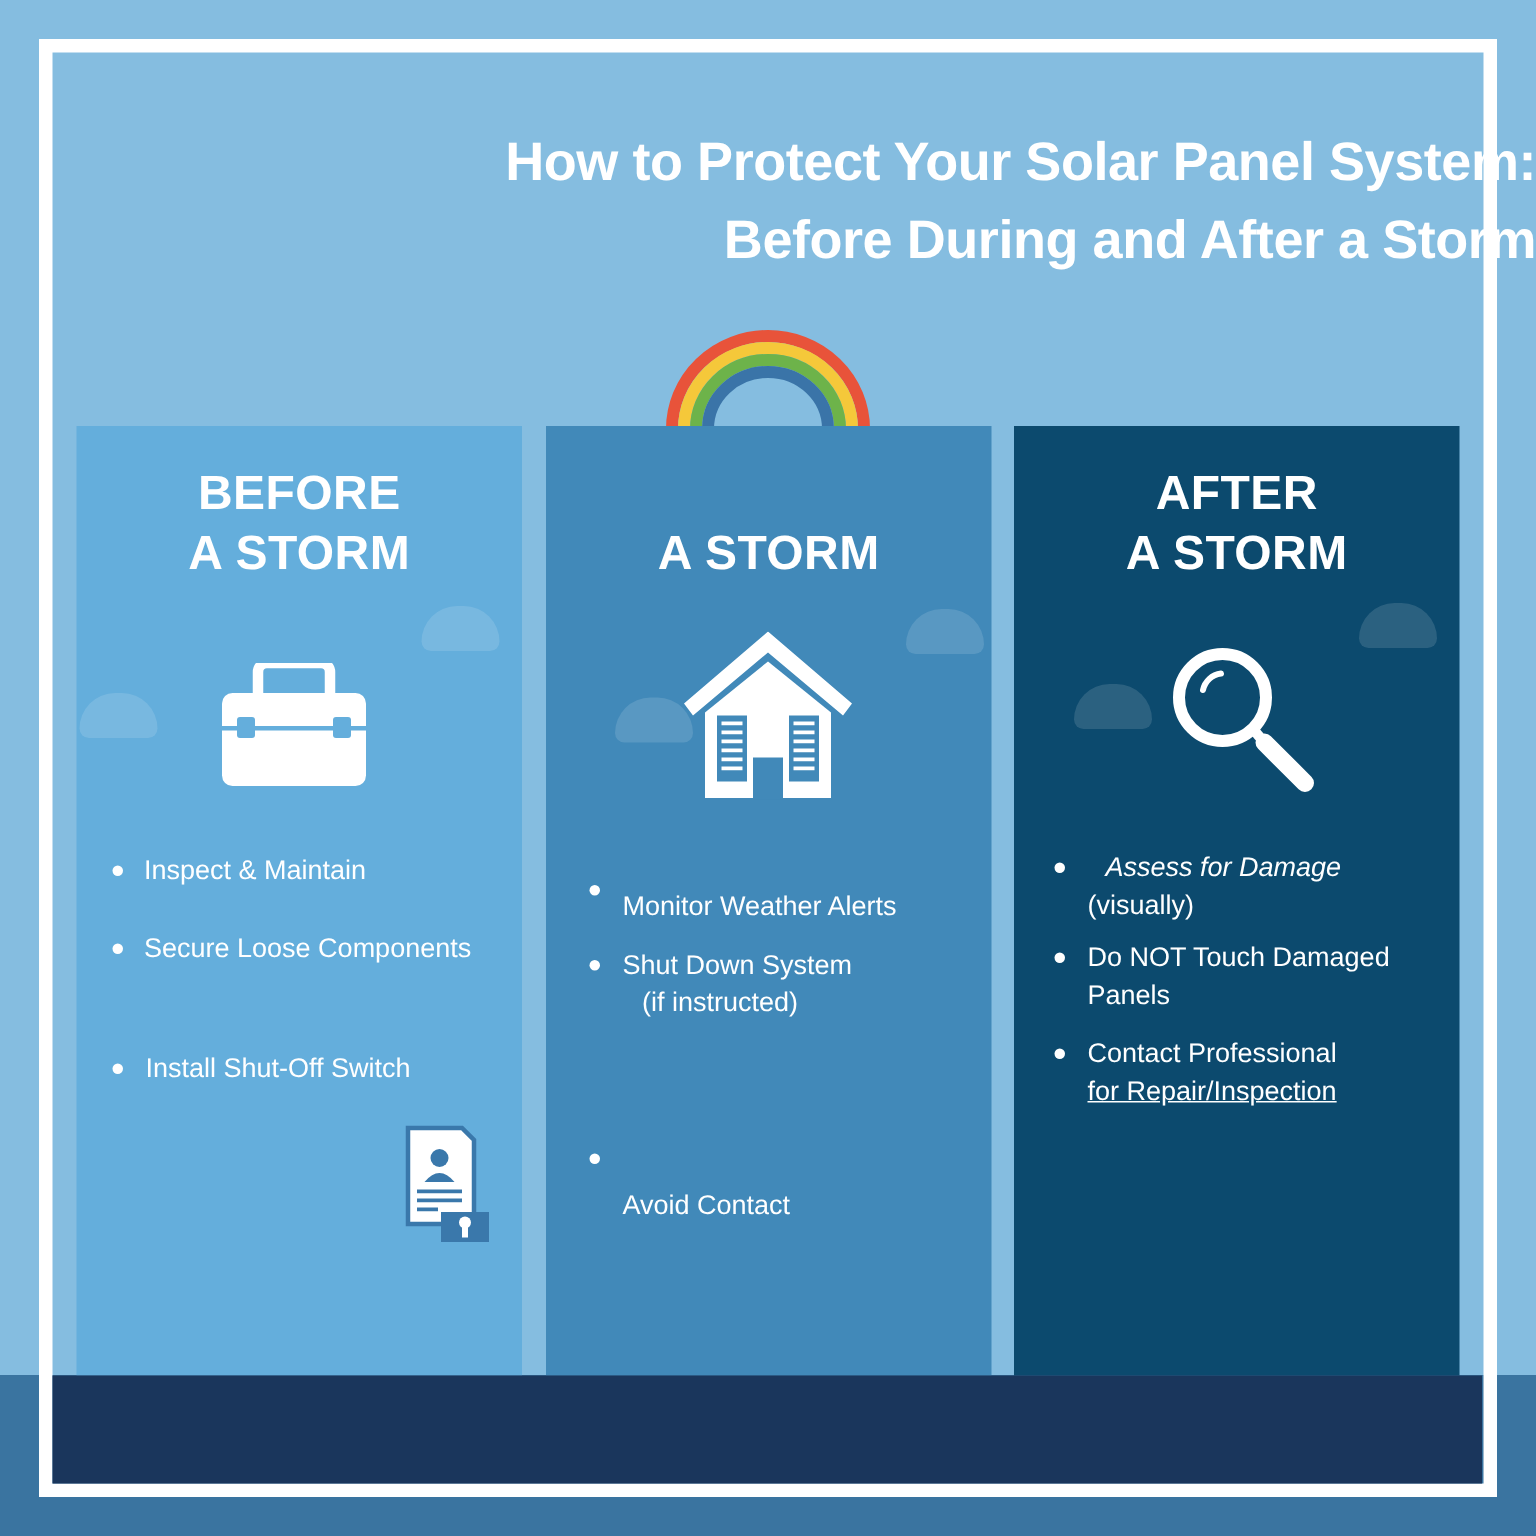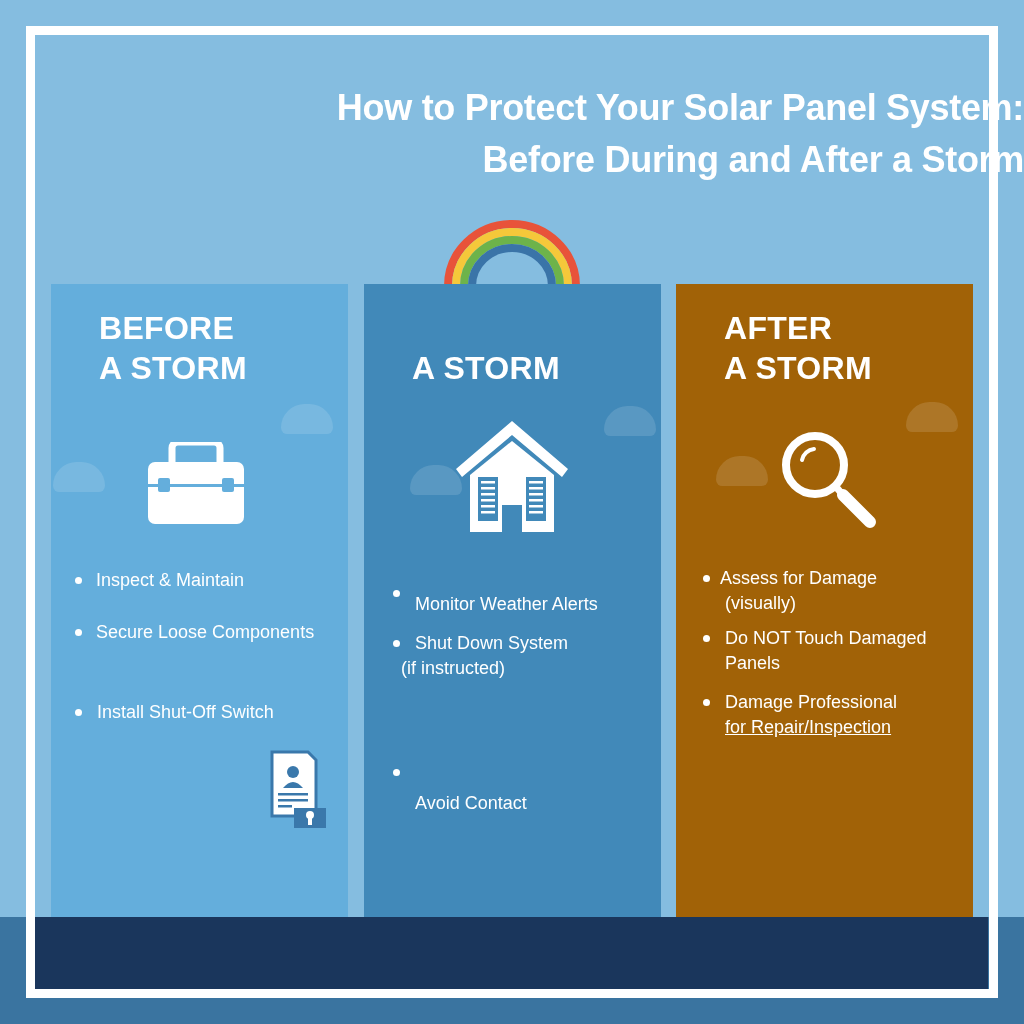--- a/index.html
+++ b/index.html
@@ -19,24 +19,24 @@
     font-weight: bold; font-size: 36px; line-height: 52px; color: #ffffff;
     letter-spacing: -0.3px;
   }
   .title .line2 { display: block; margin-left: -24px; }
   .rainbow { position: absolute; left: 444px; top: 220px; width: 136px; height: 66px; }
   .col {
     position: absolute; top: 284px; height: 633px; width: 297px;
   }
   .col1 { left: 51px; background: #64aedc; }
   .col2 { left: 364px; background: #4189b9; }
-  .col3 { left: 676px; background: #a16207; }
+  .col3 { left: 676px; background: #0c4a6e; }
   .col-head {
-    position: absolute; top: 24px; left: 0; width: 100%; 
-    font-weight: bold; font-size: 32px; line-height: 40px; letter-spacing: 0.3px; margin-left: 48px;
+    position: absolute; top: 24px; left: 0; width: 100%; text-align: center;
+    font-weight: bold; font-size: 32px; line-height: 40px; letter-spacing: 0.3px;
   }
   .cloud {
     position: absolute; width: 52px; height: 30px; border-radius: 30px 30px 8px 8px;
     background: rgba(255,255,255,0.13);
   }
   .icon { position: absolute; }
   .bullets { position: absolute; left: 0; width: 100%; list-style: none; }
   .bullets li {
     position: absolute; left: 0; font-size: 18px; line-height: 25px; color: #ffffff;
     white-space: nowrap;
@@ -136,21 +136,21 @@
     <rect x="46" y="84" width="20" height="28" fill="#4189b9"></rect>
   </svg>
   <ul class="bullets">
     <li style="top:297px;">
       <span class="dot" style="left:29px;"></span>
       <span class="txt" style="left:51px;margin-top:11px;">Monitor Weather Alerts</span>
     </li>
     <li style="top:347px;">
       <span class="dot" style="left:29px;"></span>
       <span class="txt" style="left:51px;">Shut Down System</span>
-      <span class="txt" style="left:37px; top:25px;">(if instructed)</span>
+      <span class="txt" style="left:64px; top:25px;">(if instructed)</span>
     </li>
     <li style="top:476px;">
       <span class="dot" style="left:29px;"></span>
       <span class="txt" style="left:51px;margin-top:31px;">Avoid Contact</span>
     </li>
   </ul>
 </section>
 
 <section class="col col3">
   <h2 class="col-head">
@@ -161,29 +161,29 @@
   <div class="cloud" style="left:40px; top:172px;"></div>
   <svg class="icon" style="left:104px; top:148px;" width="100" height="100" viewBox="0 0 100 100">
     <circle cx="35" cy="33" r="29" fill="none" stroke="#fff" stroke-width="8"></circle>
     <path d="M22 28 A14 14 0 0 1 34 17" fill="none" stroke="#fff" stroke-width="4" stroke-linecap="round"></path>
     <line x1="57" y1="56" x2="62" y2="62" stroke="#fff" stroke-width="7"></line>
     <line x1="63" y1="63" x2="90" y2="90" stroke="#fff" stroke-width="12" stroke-linecap="round"></line>
   </svg>
   <ul class="bullets">
     <li style="top:282px;">
       <span class="dot" style="left:27px;"></span>
-      <span class="txt" style="left:44px;">Assess for Damage</span>
+      <span class="txt" style="left:61px;font-style:italic;">Assess for Damage</span>
       <span class="txt" style="left:49px; top:25px;">(visually)</span>
     </li>
     <li style="top:342px;">
       <span class="dot" style="left:27px;"></span>
       <span class="txt" style="left:49px;">Do NOT Touch Damaged</span>
       <span class="txt" style="left:49px; top:25px;">Panels</span>
     </li>
     <li style="top:406px;">
       <span class="dot" style="left:27px;"></span>
-      <span class="txt" style="left:49px;">Damage Professional</span>
+      <span class="txt" style="left:49px;">Contact Professional</span>
       <span class="txt" style="left:49px; top:25px;text-decoration:underline;">for Repair/Inspection</span>
     </li>
   </ul>
 </section>
 
 <div class="navy"></div>
 
 </body></html>

